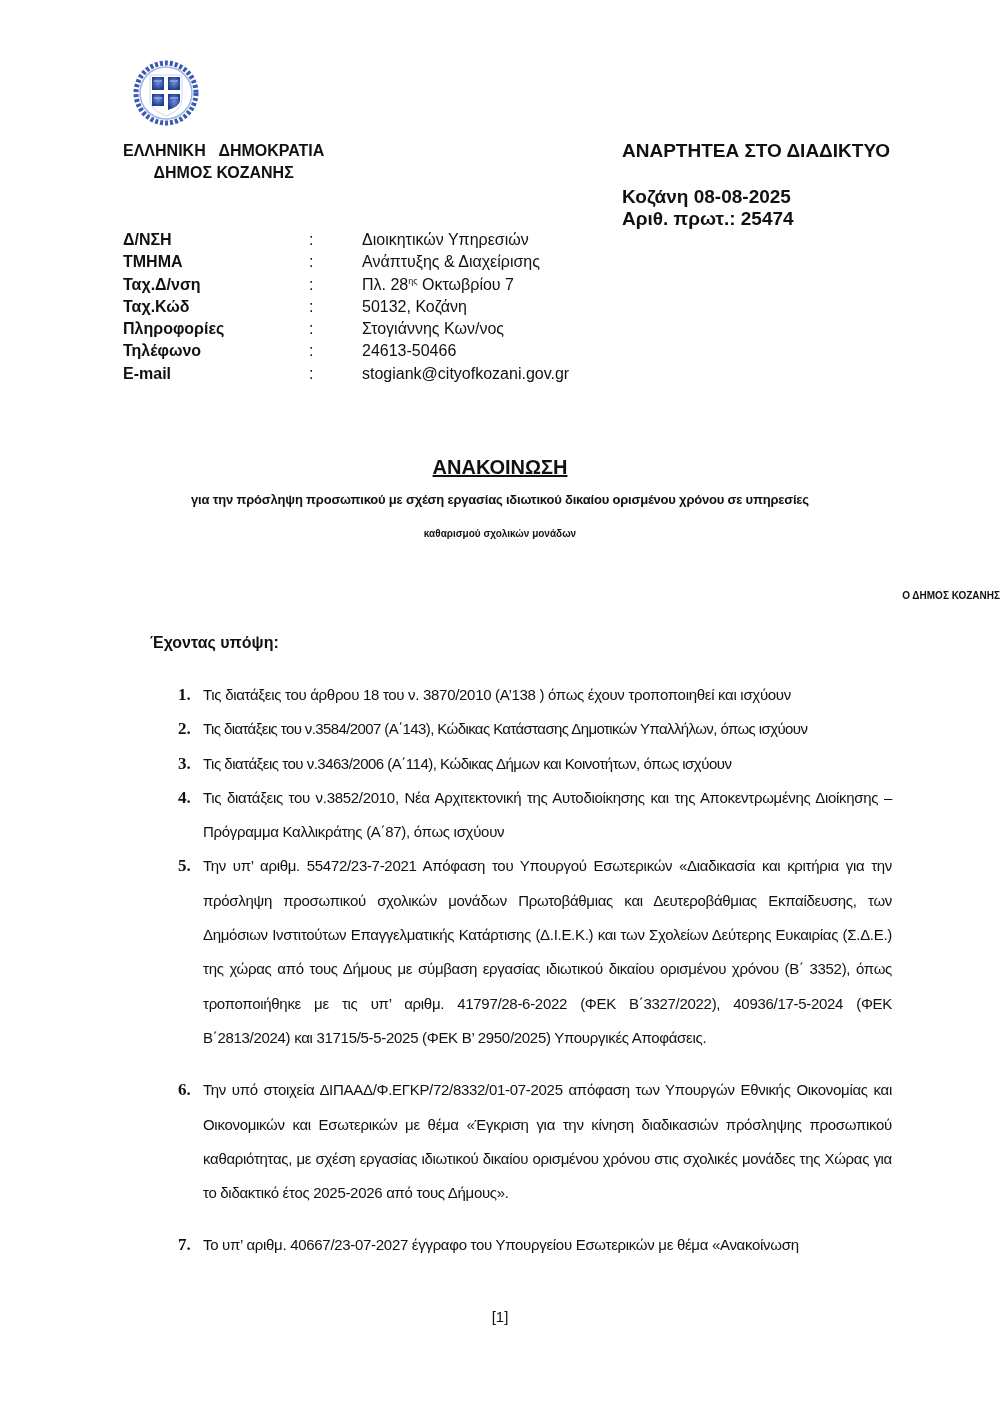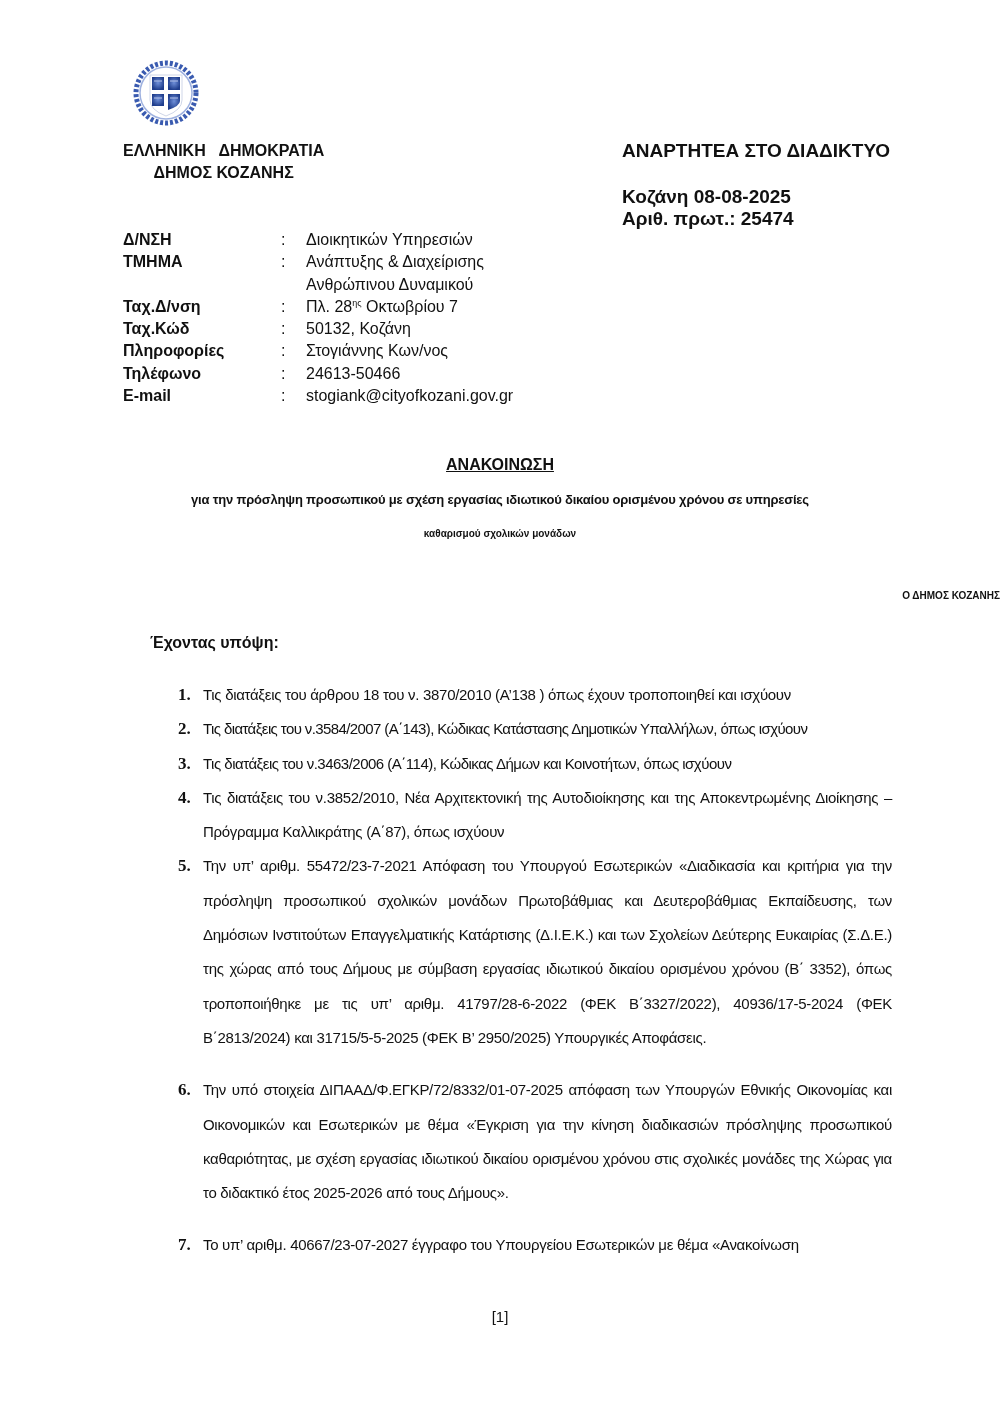--- a/index.html
+++ b/index.html
@@ -7,26 +7,26 @@
     width: 1000px; height: 1413px; position: relative; overflow: hidden;
     font-family: "Liberation Sans", "DejaVu Sans", sans-serif;
     color: #111111;
   }
   .emblem { position: absolute; left: 133px; top: 60px; width: 66px; height: 70px; }
   .hdr-left { position: absolute; left: 123px; top: 140px; font-weight: bold; font-size: 16px; line-height: 22px; text-align: center; }
   .hdr-left div { white-space: pre; }
   .hdr-right { position: absolute; left: 622px; top: 140px; font-weight: bold; font-size: 19px; line-height: 22px; }
   .hdr-right .gap { height: 24px; }
   .info { position: absolute; left: 123px; top: 229px; font-size: 16px; line-height: 22.3px; }
-  .info .row { display: flex; }
+  .info .row { display: flex; gap: 28px; }
   .info .k { width: 158px; font-weight: bold; }
   .info .c { width: 25px; }
   .info .v { }
   .info sup { font-size: 9px; vertical-align: 6px; line-height: 0; }
-  .title { position: absolute; left: 0; width: 1000px; text-align: center; font-weight: bold; font-size: 16px; }
+  .title { position: absolute; left: 0; width: 1000px; text-align: center; font-weight: bold; font-size: 20px; }
   .title.t1 { top: 456px; text-decoration: underline; }
   .title.t2 { top: 492px; font-size: 13px; letter-spacing: -0.2px; }
   .title.t3 { top: 528px; font-size: 10px; }
   .title.t4 { top: 590px; font-size: 10px; text-align: right; }
   .considering { position: absolute; left: 150px; top: 634px; font-weight: bold; font-size: 16px; }
   .list { position: absolute; left: 178px; top: 678px; width: 714px; font-size: 15px; line-height: 34.3px; }
   .item { display: flex; }
   .item .num { width: 25px; flex: none; font-family: "Liberation Serif", "DejaVu Serif", serif; font-weight: bold; font-size: 17px; }
   .item .txt { flex: 1; text-align: justify; letter-spacing: -0.3px; }
   .item.i5 .txt, .item.i6 .txt { }
@@ -73,25 +73,20 @@
 <div class="info">
   <div class="row">
     <span class="k">Δ/ΝΣΗ</span>
     <span class="c">:</span>
     <span class="v">Διοικητικών Υπηρεσιών</span>
   </div>
   <div class="row">
     <span class="k">ΤΜΗΜΑ</span>
     <span class="c">:</span>
     <span class="v">Ανάπτυξης &amp; Διαχείρισης</span>
-  </div>
-  <div class="row">
-    <span class="k"></span>
-    <span class="c"></span>
-    <span class="v">Ανθρώπινου Δυναμικού</span>
   </div>
   <div class="row">
     <span class="k">Ταχ.Δ/νση</span>
     <span class="c">:</span>
     <span class="v"><span>Πλ. 28</span><sup>ης</sup><span style="white-space:pre"> Οκτωβρίου 7</span></span>
   </div>
   <div class="row">
     <span class="k">Ταχ.Κώδ</span>
     <span class="c">:</span>
     <span class="v">50132, Κοζάνη</span>

